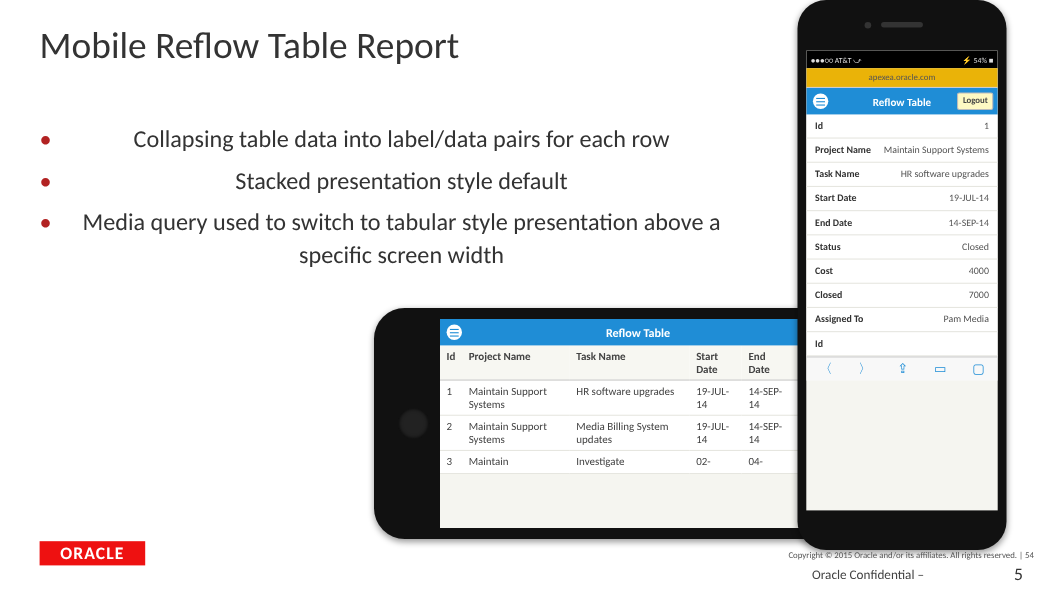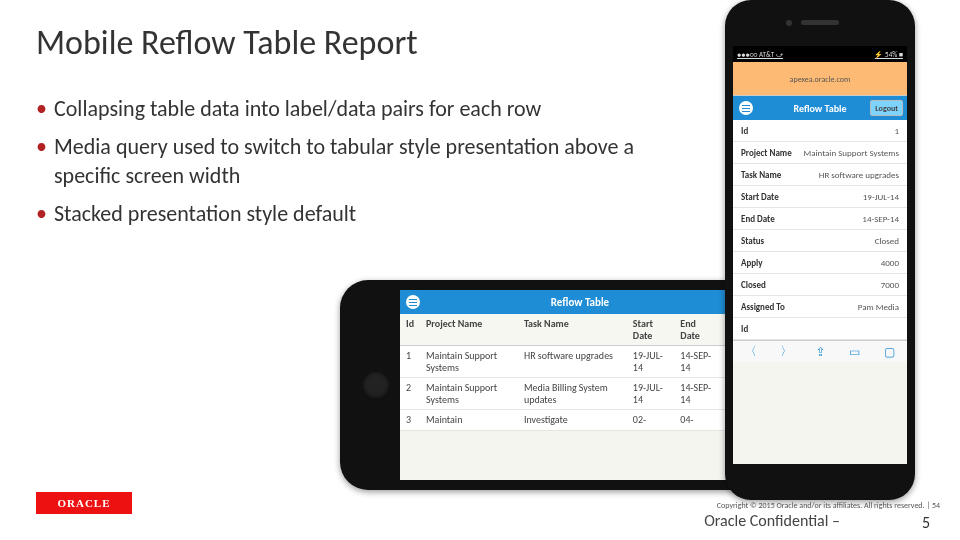--- a/index.html
+++ b/index.html
@@ -8,22 +8,22 @@
     font-family: "Segoe UI", Calibri, Arial, sans-serif;
     background: #fff; color: #333;
     position: relative; overflow: hidden;
   }
   .slide { width: 100%; height: 100%; position: relative; }
   .title {
     font-size: 34px; font-weight: 400; color: #333;
     position: absolute; left: 36px; top: 22px;
   }
   .bullets {
-    position: absolute; left: 36px; top: 94px;
-    width: 640px; list-style: none;
+    position: absolute; left: 36px; top: 112px;
+    width: 640px; list-style: none; text-align: center;
   }
   .bullets li {
     font-size: 22px; line-height: 1.35; color: #333;
     margin-bottom: 8px; padding-left: 18px; position: relative;
   }
   .bullets li::before {
     content: "•"; color: #b22222; position: absolute; left: 0; top: 0;
     font-size: 22px;
   }
   
@@ -85,81 +85,80 @@
     width: 6px; height: 6px; background:#333; border-radius:50%;
   }
   .phone-port .screen {
     position: absolute; left: 8px; right: 8px; top: 46px; bottom: 36px;
     background: #f5f5f0; overflow: hidden;
   }
   .status {
     height: 16px; background:#000; color:#ddd; font-size:7px;
     display:flex; align-items:center; justify-content:space-between;
     padding:0 4px;
-    text-decoration:underline;
   }
   .urlbar {
-    height: 34px; background:#fdba74; border-bottom:1px solid #ccc;
+    height: 18px; background:#eab308; border-bottom:1px solid #ccc;
     font-size:8px; color:#555; display:flex; align-items:center; justify-content:center;
   }
   .navbar-p {
     height: 24px; background:#1f8dd6; color:#fff;
     display:flex; align-items:center; justify-content:center;
     font-size:10px; font-weight:600; position:relative;
   }
   .navbar-p .logout {
     position:absolute; right:4px; top:50%; transform:translateY(-50%);
-    background:#7dd3fc; color:#444; font-size:8px; padding:2px 4px;
+    background:#fef9c3; color:#444; font-size:8px; padding:2px 4px;
     border-radius:2px; border:1px solid #bbb;
   }
   .stack {
     background:#fff; font-size:9px;
   }
   .stack .row {
     display:flex; justify-content:space-between;
     padding:5px 8px; border-bottom:1px solid #e6e6e0;
   }
   .stack .row .lbl { font-weight:700; color:#333; }
   .stack .row .val { color:#555; text-align:right; }
   .safari {
     height:22px; background:#f8f8f8; border-top:1px solid #ccc;
     display:flex; align-items:center; justify-content:space-around;
     color:#1f8dd6; font-size:12px;
   }
   
   .logo {
     position:absolute; left:36px; bottom:26px;
     width:96px; height:22px; background:#e11; color:#fff;
-    font-weight:700; font-size:11px; letter-spacing:1px;
-    display:flex; align-items:center; justify-content:center;font-family:Liberation Serif, serif;
+    font-weight:700; font-size:16px; letter-spacing:1px;
+    display:flex; align-items:center; justify-content:center;
   }
   .copy {
     position:absolute; right:20px; bottom:30px;
     font-size:8px; color:#555;
   }
   .conf {
     position:absolute; right:120px; bottom:10px;
-    font-size:16px; color:#444;
+    font-size:12px; color:#444;
   }
   .pagenum {
     position:absolute; right:30px; bottom:8px;
     font-size:16px; color:#333;
   }
 </style>
 </head>
 <body>
 
 <div class="slide">
 
   <h1 class="title">Mobile Reflow Table Report</h1>
 
   <ul class="bullets">
     <li>Collapsing table data into label/data pairs for each row</li>
+    <li>Stacked presentation style default</li>
     <li>Media query used to switch to tabular style presentation above a specific screen width</li>
-    <li>Stacked presentation style default</li>
   </ul>
 
   <div class="phone-land">
     <div class="screen">
       <div class="navbar">
         <span class="menu-icon">
             <span></span>
           </span>
         <span>Reflow Table</span>
       </div>
@@ -241,21 +240,21 @@
           </div>
         <div class="row">
             <span class="lbl">End Date</span>
             <span class="val">14-SEP-14</span>
           </div>
         <div class="row">
             <span class="lbl">Status</span>
             <span class="val">Closed</span>
           </div>
         <div class="row">
-            <span class="lbl">Apply</span>
+            <span class="lbl">Cost</span>
             <span class="val">4000</span>
           </div>
         <div class="row">
             <span class="lbl">Closed</span>
             <span class="val">7000</span>
           </div>
         <div class="row">
             <span class="lbl">Assigned To</span>
             <span class="val">Pam Media</span>
           </div>

